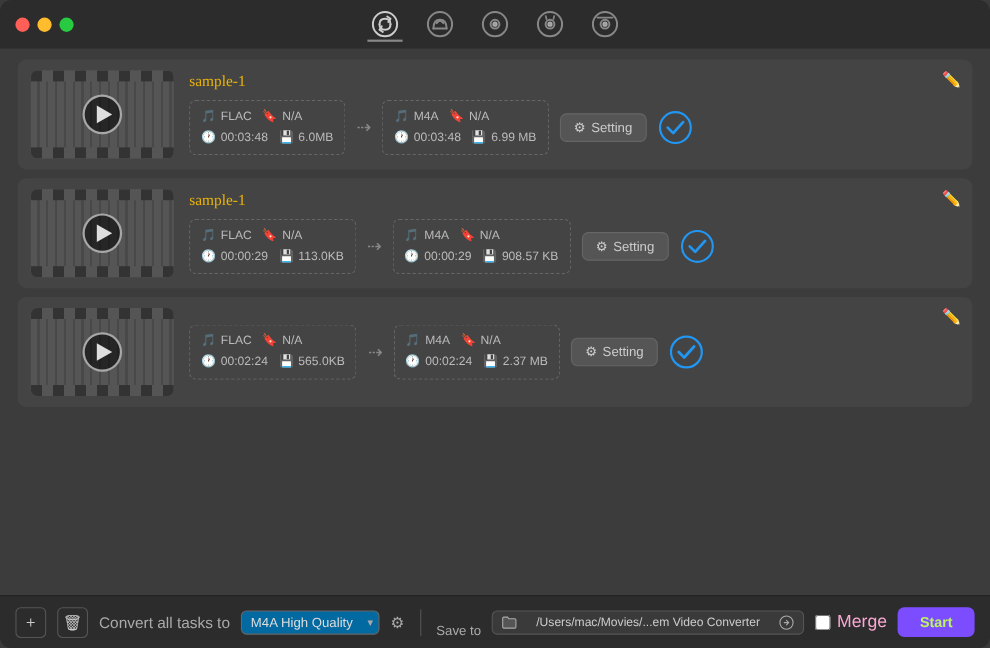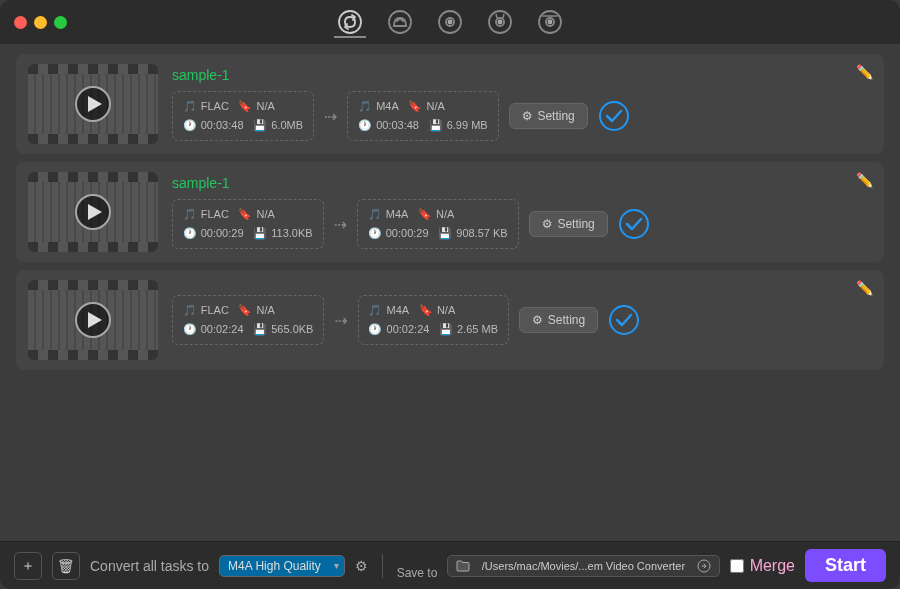--- a/index.html
+++ b/index.html
@@ -161,24 +161,25 @@
       border-width: 8px 0 8px 14px;
       border-color: transparent transparent transparent rgba(255,255,255,0.85);
       margin-left: 3px;
     }
 
     
     .item-info {
       flex: 1;
     }
     .item-title {
-      color: #22c55e;
+      color: #eab308;
       font-size: 14px;
       font-weight: 500;
       margin-bottom: 8px;
+      font-family: Liberation Serif, serif;
     }
     .item-convert-row {
       display: flex;
       align-items: center;
       gap: 10px;
     }
     .file-box {
       border: 1px dashed #666;
       border-radius: 6px;
       padding: 5px 10px;
@@ -345,22 +346,22 @@
     }
     .merge-label {
       color: #f9a8d4;
       font-size: 16px;
       text-align: center;
     }
     .start-btn {
       background: #7c4dff;
       border: none;
       border-radius: 6px;
-      color: #ffffff;
-      font-size: 18px;
+      color: #bef264;
+      font-size: 13px;
       font-weight: 600;
       padding: 6px 20px;
       cursor: pointer;
       white-space: nowrap;
     }
 
     .item-row-right {
       display: flex;
       align-items: center;
       gap: 10px;
@@ -606,21 +607,21 @@
               <span>N/A</span>
             </div>
           </div>
           <div class="file-box-row">
             <div class="file-detail">
               <span class="file-detail-icon">🕐</span>
               <span>00:02:24</span>
             </div>
             <div class="file-detail">
               <span class="file-detail-icon">💾</span>
-              <span>2.65 MB</span>
+              <span>2.37 MB</span>
             </div>
           </div>
         </div>
         <div class="item-row-right">
           <button class="setting-btn">
             <span>⚙</span>
             <span>Setting</span>
           </button>
           <div class="check-icon">
             <svg viewBox="0 0 32 32">

